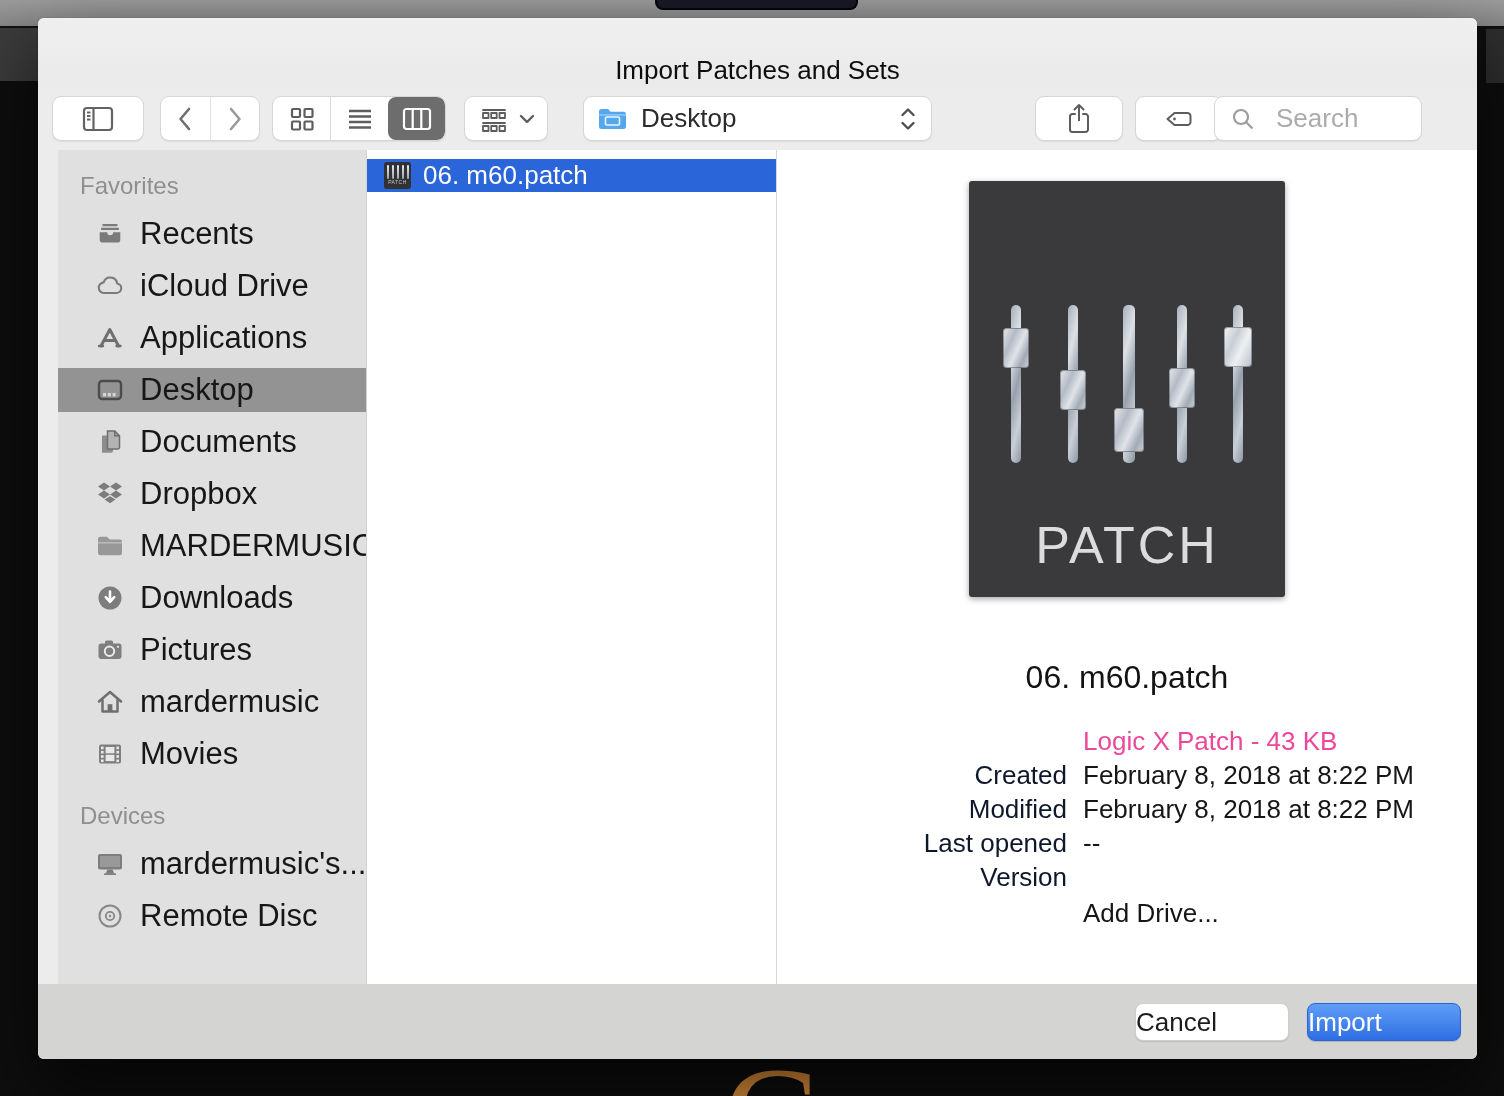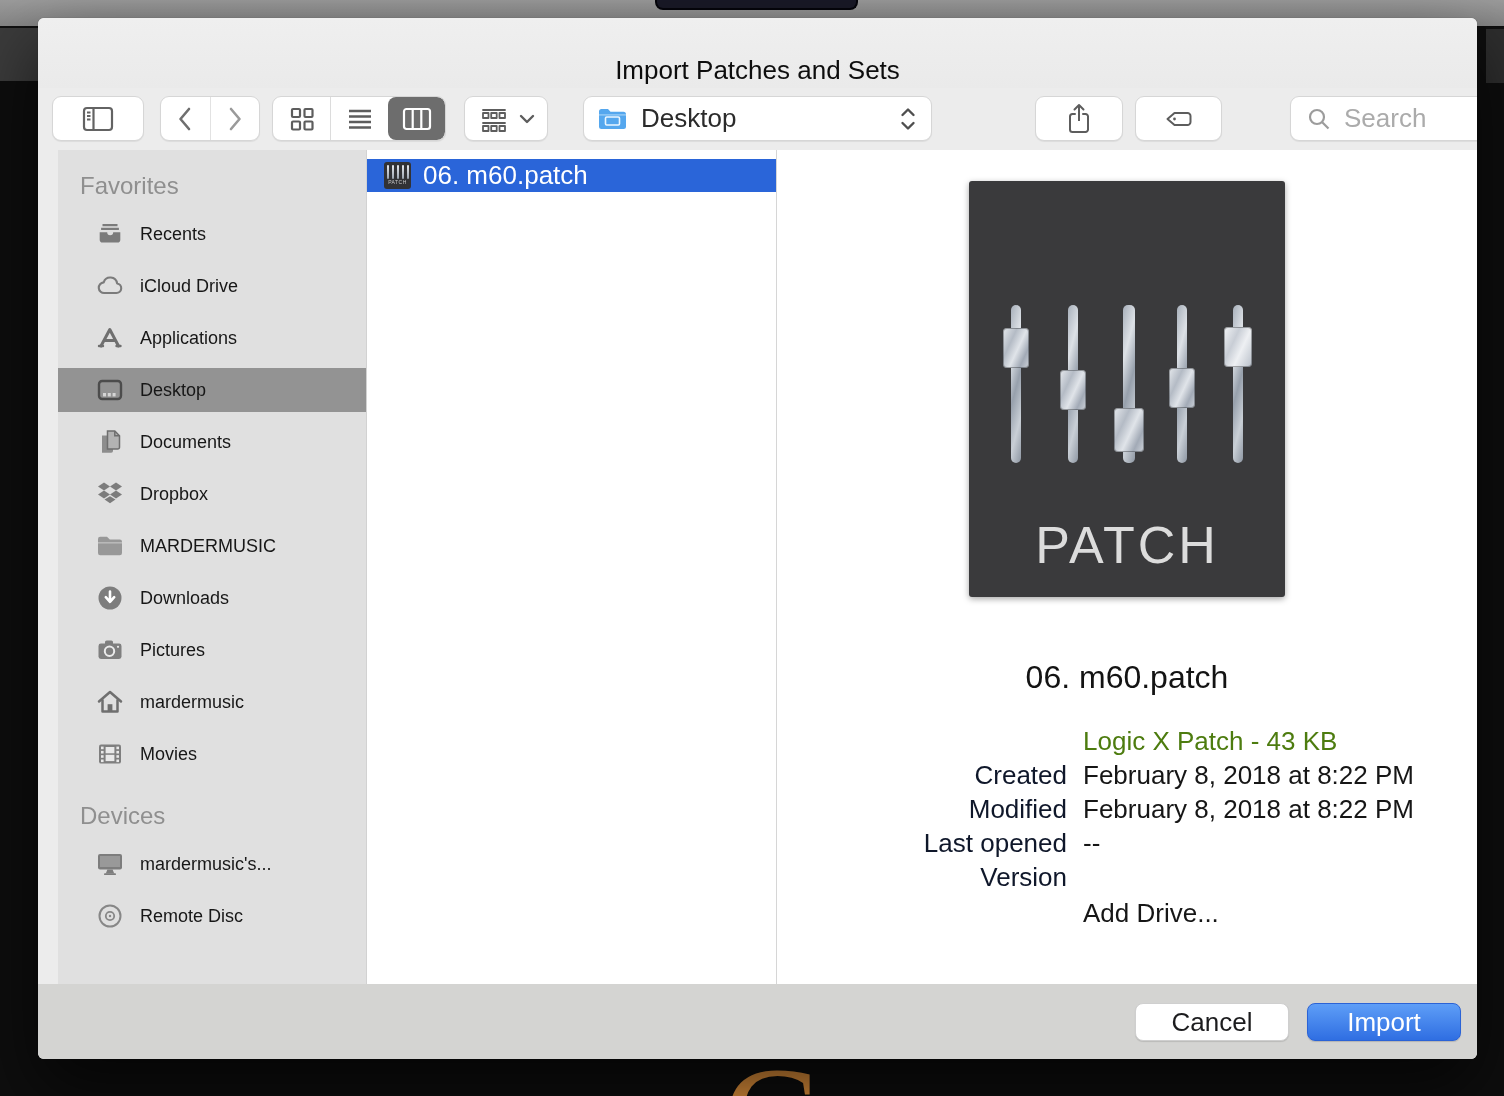--- a/index.html
+++ b/index.html
@@ -42,33 +42,33 @@
   .tb-nav .half + .half{border-left:1px solid #e2e2e2;}
   .tb-seg{left:234px;width:174px;padding:0;overflow:hidden;}
   .seg{flex:1;height:100%;display:flex;align-items:center;justify-content:center;}
   .seg + .seg{border-left:1px solid #dcdcdc;}
   .seg.active{background:#6d6d6d;border-left:none;border-radius:8px;}
   .tb-group{left:426px;width:84px;gap:7px;}
   .tb-popup{left:545px;width:349px;justify-content:flex-start;padding:0 12px;gap:12px;}
   .tb-popup .pop-label{font-size:26px;color:#2b2b2b;flex:1;}
   .tb-share{left:997px;width:88px;}
   .tb-tag{left:1097px;width:87px;}
-  .tb-search{left:1252px;width:208px;justify-content:flex-start;padding:0 0 0 14px;gap:9px;}
+  .tb-search{left:1176px;width:208px;justify-content:flex-start;padding:0 0 0 14px;gap:17px;}
   .tb-search input{border:none;outline:none;background:transparent;width:150px;
     font-size:26px;color:#333;font-family:"Liberation Sans",sans-serif;}
   .tb-search input::placeholder{color:#ababab;}
 
   
   .content{position:absolute;top:132px;left:0;right:0;bottom:75px;display:flex;margin-left:20px;}
   .sidebar{width:309px;background:#e0e0e0;border-right:1px solid #d2d2d2;
     box-sizing:border-box;padding-top:22px;overflow:hidden;flex:none;}
   .side-head{margin:0 0 12px 22px;font-size:24px;color:#8f8f8f;}
   .side-head.devices{margin-top:26px;}
   .side-item{height:44px;display:flex;align-items:center;padding-left:36px;
-    gap:14px;margin-bottom:8px;font-size:18px;color:#171717;cursor:default;}
+    gap:14px;margin-bottom:8px;font-size:31px;color:#171717;cursor:default;}
   .side-item .icon{width:32px;height:32px;flex:none;display:flex;align-items:center;justify-content:center;}
   .side-item.selected{background:#939393;}
   .side-item span.lbl{white-space:nowrap;overflow:hidden;}
 
   .file-list{width:410px;background:#fff;border-right:1px solid #d6d6d6;
     box-sizing:border-box;padding-top:9px;flex:none;}
   .file-row{height:33px;display:flex;align-items:center;padding-left:17px;gap:12px;}
   .file-row.selected{background:#2a65d9;color:#fff;}
   .file-row .fname{font-size:26px;font-weight:500;}
   .mini-patch{width:27px;height:27px;background:#323235;border-radius:3px;flex:none;
@@ -87,29 +87,29 @@
   .knob{width:26px;height:40px;border-radius:4px;
     background:linear-gradient(115deg,#e6e9ed,#b4bbc5 32%,#e0e4e9 55%,#a2aab6 78%,#cfd4db);
     box-shadow:0 0 0 1px rgba(20,22,26,.35) inset;}
   .patch-label{position:absolute;left:0;right:0;bottom:22px;text-align:center;
     font-size:52px;font-weight:500;letter-spacing:3px;color:#dcdcdc;}
   .pv-name{margin-top:58px;font-size:32px;color:#131313;line-height:44px;}
   .pv-info{margin-top:30px;font-size:26px;line-height:24px;width:100%;}
   .pv-row{display:flex;margin-bottom:10px;}
   .pv-row .k{width:290px;text-align:right;color:#0f172a;flex:none;}
   .pv-row .v{margin-left:16px;color:#161616;}
-  .pv-row .v.muted{color:#4d7c0f;}
+  .pv-row .v.muted{color:#ec4899;}
   .add-tags{margin-top:2px;color:#3b77f7;cursor:pointer;}
 
   
   .footer{position:absolute;left:0;right:0;bottom:0;height:75px;background:#d4d4d2;
     display:flex;align-items:center;justify-content:flex-end;gap:18px;padding-right:16px;
     box-sizing:border-box;}
   .btn{width:154px;height:38px;border-radius:8px;font-size:26px;line-height:36px;
-    text-align:center;box-sizing:border-box;cursor:default;}
+    box-sizing:border-box;cursor:default;}
   .btn-cancel{background:#fff;color:#1c1c1e;border:1px solid #cfcfcf;
     box-shadow:0 1px 1px rgba(0,0,0,.12);}
   .btn-import{background:linear-gradient(#5e9ef7,#2f6ee2);color:#fff;
     border:1px solid #2b63d6;box-shadow:0 1px 1px rgba(0,0,0,.15);}
 </style>
 </head>
 <body>
 
 <div class="top-band"></div>
 <div class="top-tab"></div>

